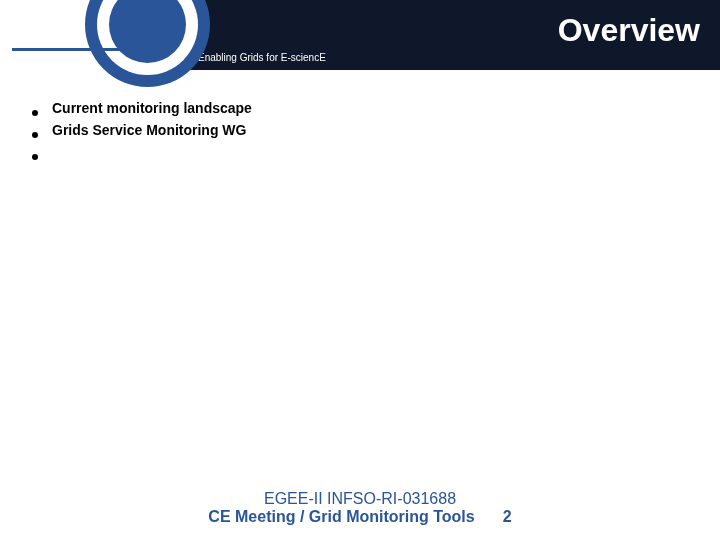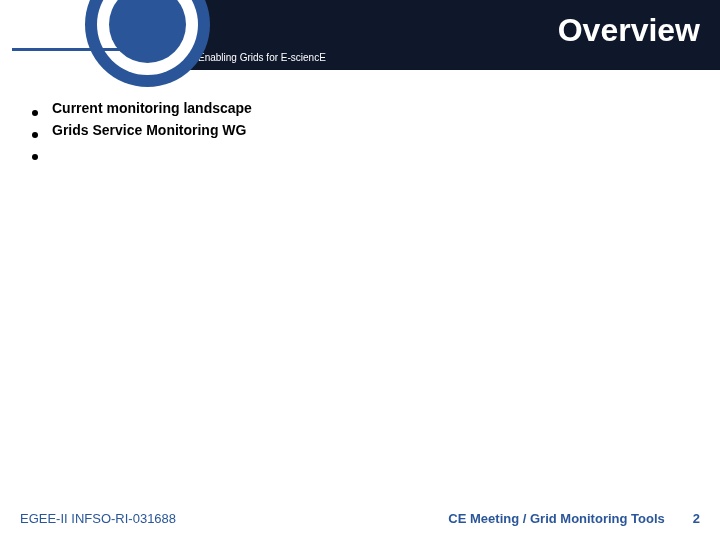--- a/index.html
+++ b/index.html
@@ -114,22 +114,23 @@
 
   
   .footer {
     position: absolute;
     bottom: 14px;
     left: 20px;
     right: 20px;
     display: flex;
     align-items: center;
     justify-content: space-between;
-    font-size: 13px;
+    font-size: 16px;
     color: #2a5699;
+    flex-direction: column;
   }
   .footer-right {
     display: flex;
     align-items: center;
     gap: 28px;
     font-weight: bold;
   }
 </style>
 </head>
 <body>

